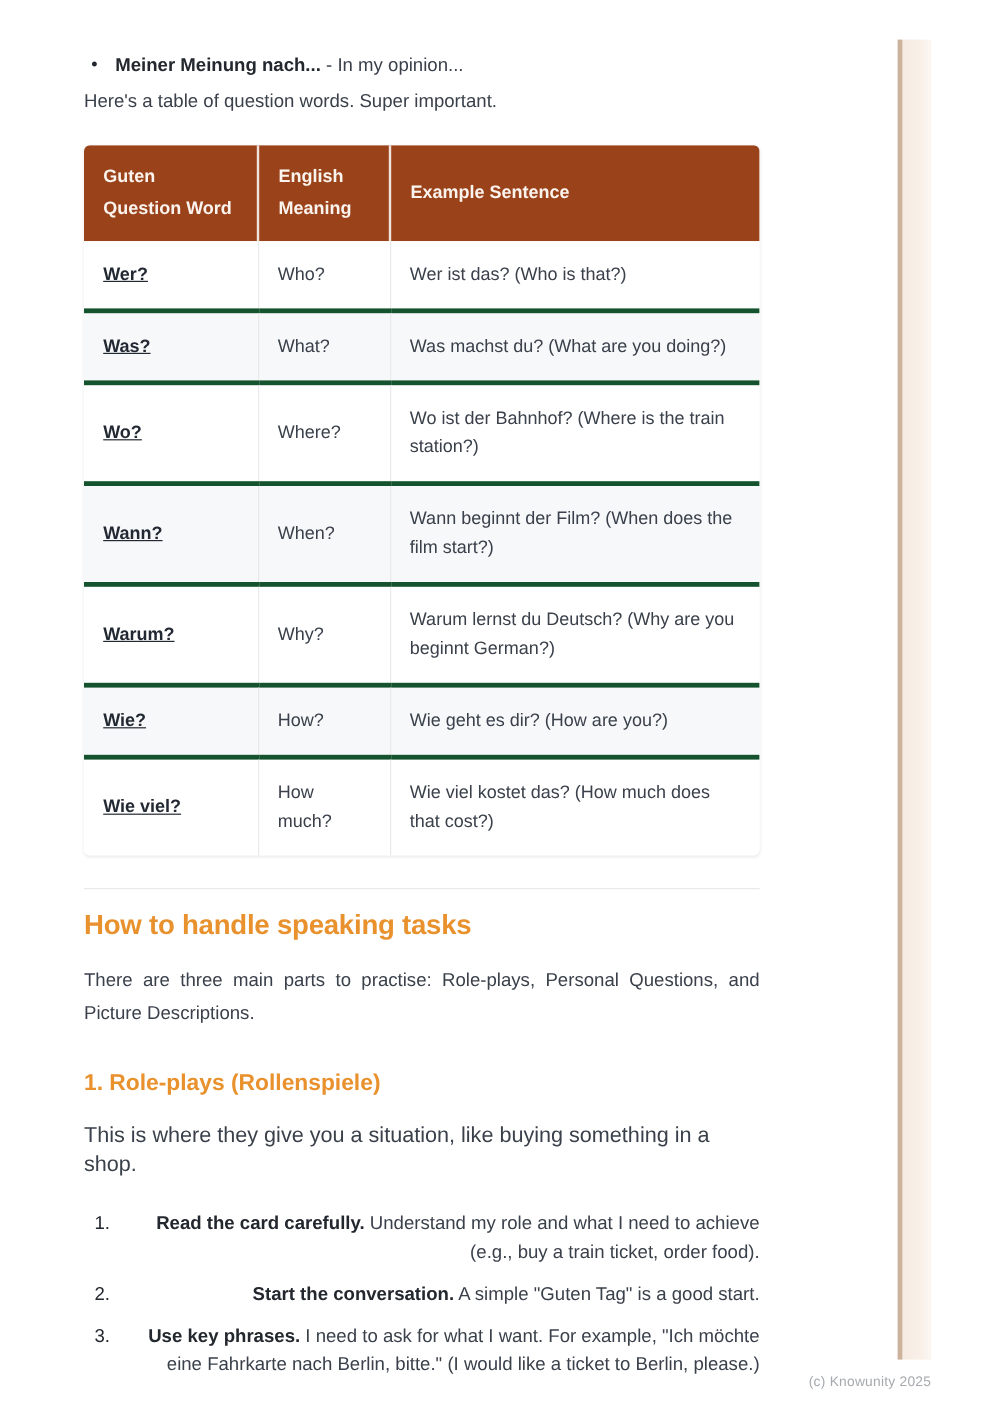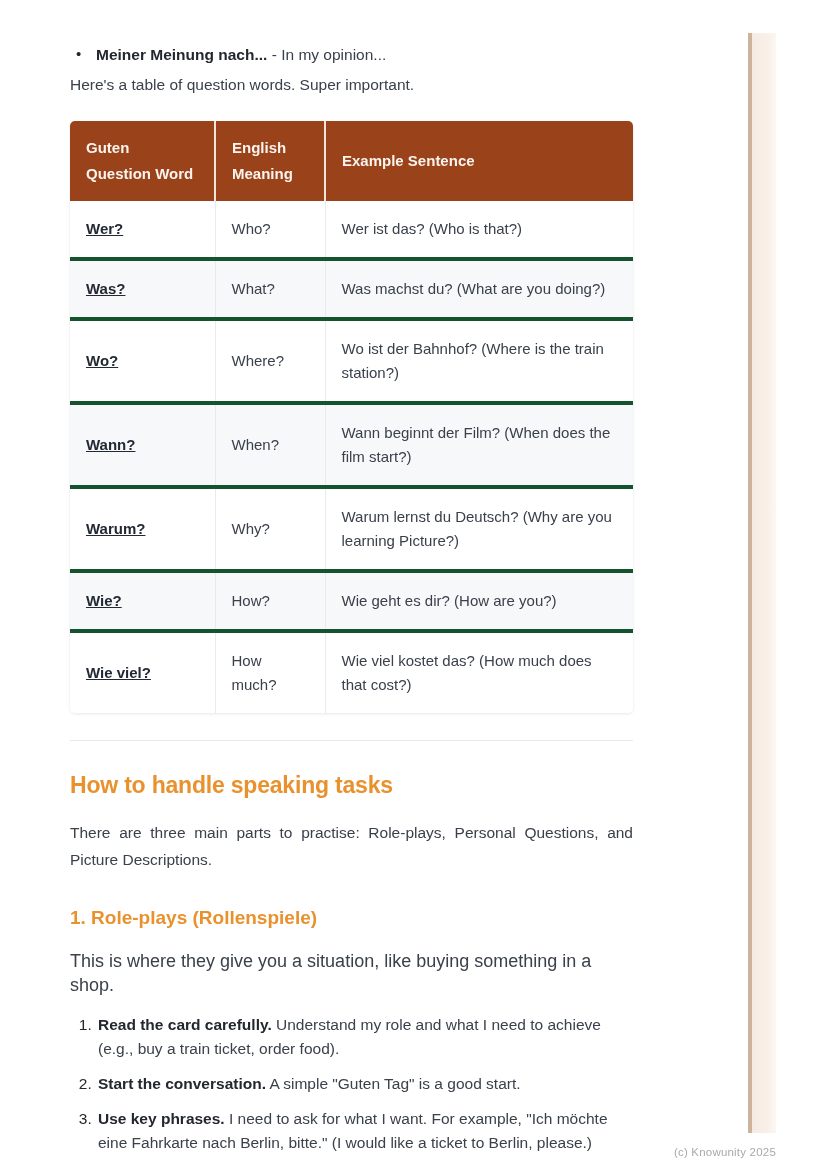--- a/index.html
+++ b/index.html
@@ -73,21 +73,21 @@
     background: #ffffff;
   }
   tbody tr:first-child td { border-top: none; }
   td + td { border-left: 1px solid #e9eaec; }
   tbody tr:nth-child(even) td { background: #f7f8fa; }
   td.g { font-weight: 700; color: #232933; text-decoration: underline; }
 
   .divider { border: none; border-top: 1px solid #e9e9e7; margin-top: 27px; }
 
   .h1 {
-    margin-top: 29px;
+    margin-top: 14px;
     font-size: 23px;
     line-height: 30px;
     font-weight: 700;
     color: #e8912d;
     letter-spacing: -0.2px;
   }
   .section-intro {
     margin-top: 19px;
     font-size: 15.5px;
     line-height: 27px;
@@ -97,25 +97,26 @@
   .h2 {
     margin-top: 32px;
     font-size: 19px;
     line-height: 26px;
     font-weight: 700;
     color: #e8912d;
   }
   .sub-intro { margin-top: 18px; font-size: 18px; line-height: 24px; color: #3a414b; }
 
   ol.steps {
-    margin-top: 16px;
+    margin-top: 26px;
     padding-left: 26px;
     font-size: 15.5px;
     line-height: 24px;
     color: #3a414b;
+    text-align: right;
   }
   ol.steps li { margin-bottom: 11px; padding-left: 2px; }
   ol.steps li::marker { color: #23272e; }
 
   .footer-credit {
     position: absolute;
     top: 1146px;
     right: 52px;
     font-size: 11.5px;
     color: #a6aaae;
@@ -169,21 +170,21 @@
           <td>Wo ist der Bahnhof? (Where is the train station?)</td>
         </tr>
         <tr>
           <td class="g">Wann?</td>
           <td>When?</td>
           <td>Wann beginnt der Film? (When does the film start?)</td>
         </tr>
         <tr>
           <td class="g">Warum?</td>
           <td>Why?</td>
-          <td>Warum lernst du Deutsch? (Why are you learning Picture?)</td>
+          <td>Warum lernst du Deutsch? (Why are you beginnt German?)</td>
         </tr>
         <tr>
           <td class="g">Wie?</td>
           <td>How?</td>
           <td>Wie geht es dir? (How are you?)</td>
         </tr>
         <tr>
           <td class="g">Wie viel?</td>
           <td>How much?</td>
           <td>Wie viel kostet das? (How much does that cost?)</td>

